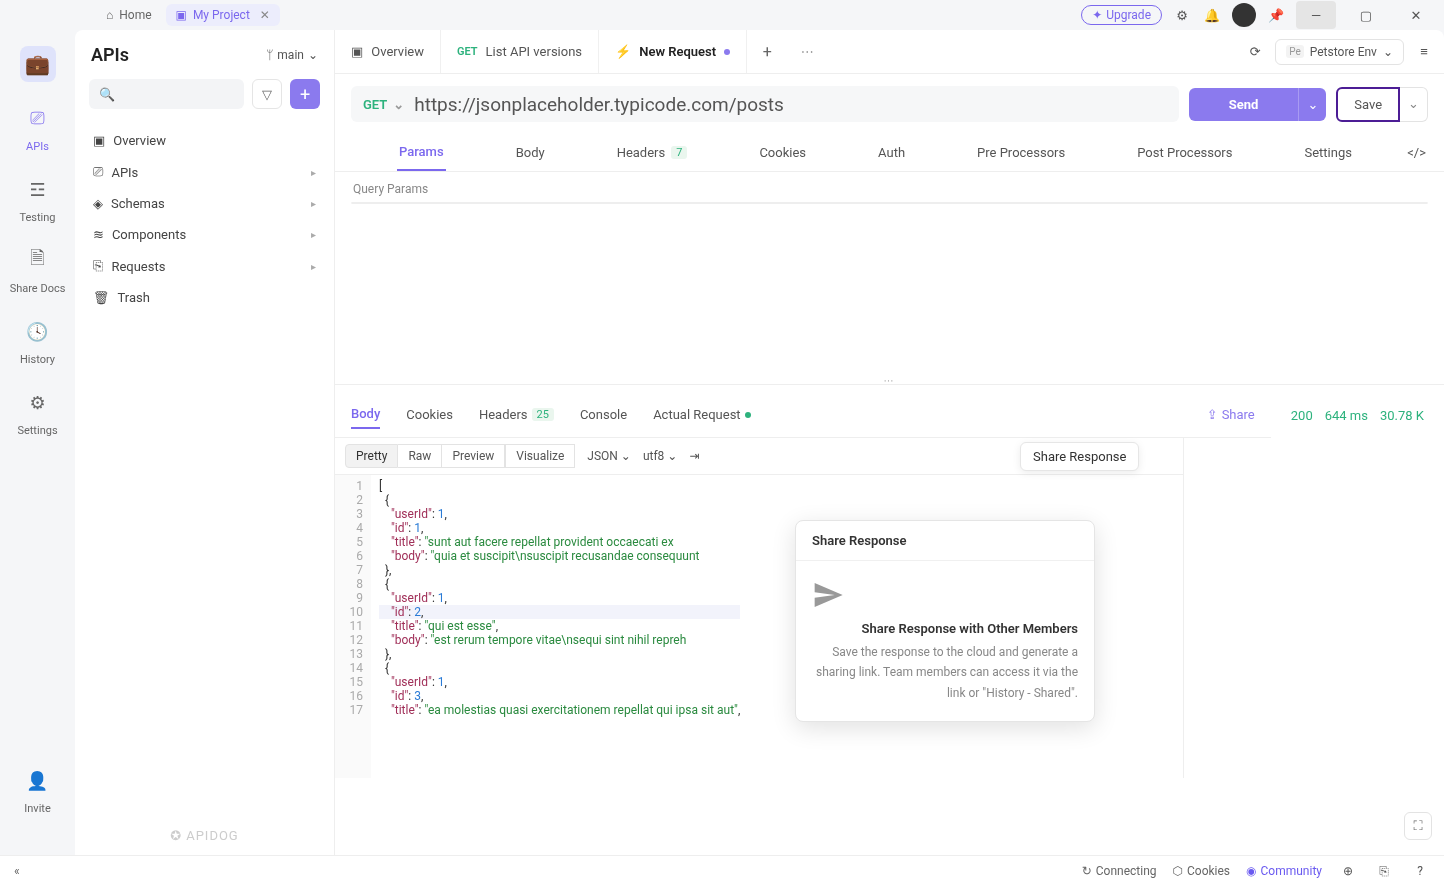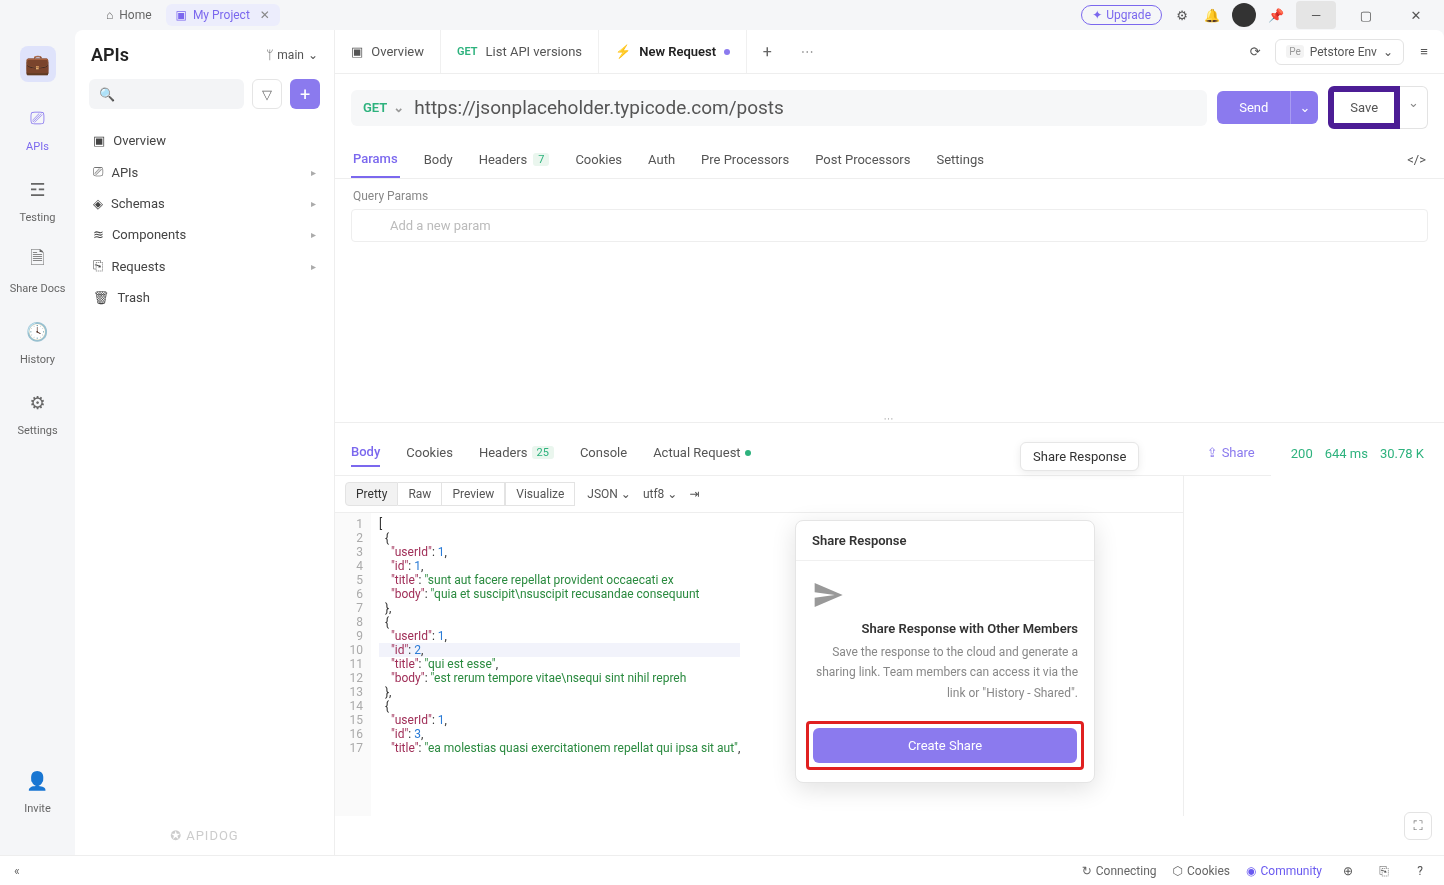--- a/index.html
+++ b/index.html
@@ -50,27 +50,27 @@
 .ws-plus { width: 40px; display: flex; align-items: center; justify-content: center; color: #666; font-size: 16px; }
 .ws-more { width: 40px; display: flex; align-items: center; justify-content: center; color: #888; }
 .ws-right { margin-left: auto; display: flex; align-items: center; padding-right: 10px; gap: 10px; }
 .env { border: 1px solid #e3e3e3; border-radius: 6px; padding: 5px 10px; color: #555; display: flex; align-items: center; gap: 6px; font-size: 12px; }
 .env .pe { background: #f3f3f3; color: #999; font-size: 10px; padding: 1px 3px; border-radius: 3px; }
 
 .url-row { display: flex; align-items: center; padding: 12px 16px; gap: 10px; }
 .url-box { flex: 1; display: flex; align-items: center; background: #f6f7f8; border-radius: 6px; height: 36px; padding: 0 12px; }
 .method { color: #2db27d; font-weight: 600; margin-right: 10px; display: flex; align-items: center; gap: 6px; }
 .url-text { color: #555; font-size: 19px; }
-.send-btn { background: #8b7aee; color: #fff; border-radius: 6px 0 0 6px; padding: 9px 22px; font-weight: 400; }
+.send-btn { background: #8b7aee; color: #fff; border-radius: 6px 0 0 6px; padding: 9px 40px; font-weight: 700; }
 .send-caret { background: #8b7aee; color: #fff; border-radius: 0 6px 6px 0; padding: 9px 8px; border-left: 1px solid rgba(255,255,255,0.25); }
-.save-btn { border: 6px solid #4c1d95; border-radius: 6px 0 0 6px; padding: 8px 16px; color: #555; }
+.save-btn { border: 2px solid #4c1d95; border-radius: 6px 0 0 6px; padding: 8px 16px; color: #555; }
 .save-caret { border: 1px solid #e3e3e3; border-left: none; border-radius: 0 6px 6px 0; padding: 8px 8px; color: #888; }
 
 .req-tabs { display: flex; align-items: center; border-bottom: 1px solid #eee; padding: 0 16px; gap: 22px; position: relative; }
-.req-tab { padding: 10px 2px; color: #555; font-size: 13px; cursor: pointer; display:flex; gap:6px; align-items:center;}
+.req-tab { padding: 10px 2px; color: #555; font-size: 13px; cursor: pointer; display:flex; gap:6px; align-items:center;margin-left:46px;}
 .req-tab.active { color: #7b68ee; border-bottom: 2px solid #7b68ee; font-weight: 500; }
 .badge { background: #eaf6ee; color: #2db27d; font-size: 11px; padding: 0 5px; border-radius: 3px; }
 .code-toggle { margin-left: auto; color: #555; }
 
 .qp-label { padding: 10px 18px 6px; color: #888; font-size: 12px; }
 .qp-table { border: 1px solid #eee; margin: 0 16px; border-radius: 4px; }
 .qp-head { display: flex; border-bottom: 1px solid #eee; }
 .qp-head > div { padding: 8px 12px; color: #666; font-size: 12px; }
 .qp-head > div:first-child { width: 340px; padding-left: 38px; }
 .qp-row { padding: 8px 38px; color: #bbb; font-size: 13px; }
@@ -299,21 +299,20 @@
       <div class="req-tab">Cookies</div>
       <div class="req-tab">Auth</div>
       <div class="req-tab">Pre Processors</div>
       <div class="req-tab">Post Processors</div>
       <div class="req-tab">Settings</div>
       <div class="req-tab code-toggle">&lt;/&gt;</div>
     </div>
 
     <div class="qp-label">Query Params</div>
     <div class="qp-table">
-      <div class="qp-row">Add a new param</div>
     </div>
 
     <div class="divider"></div>
 
     <div style="display:flex">
       <div style="flex:1">
         <div class="resp-header">
           <div class="resp-tab active">Body</div>
           <div class="resp-tab">Cookies</div>
           <div class="resp-tab">
@@ -384,25 +383,20 @@
   <div class="pop-head">Share Response</div>
   <div class="pop-body">
     <div class="pop-icon">
       <svg width="32" height="32" viewBox="0 0 24 24" fill="#999">
           <path d="M2 21l21-9L2 3v7l15 2-15 2v7z"></path>
         </svg>
     </div>
     <div class="pop-title">Share Response with Other Members</div>
     <div class="pop-desc">Save the response to the cloud and generate a sharing link. Team members can access it via the link or "History - Shared".</div>
   </div>
-  <div class="pop-btn-wrap">
-    <div class="pop-btn-hl">
-      <button class="pop-btn">Create Share</button>
-    </div>
-  </div>
 </div>
 
 <div class="float-btn">⛶</div>
 
 <div class="statusbar">
   <div class="left">«</div>
   <div class="right">
     <span style="display:flex;gap:4px;align-items:center;">
         <span>↻</span>
         <span>Connecting</span>

